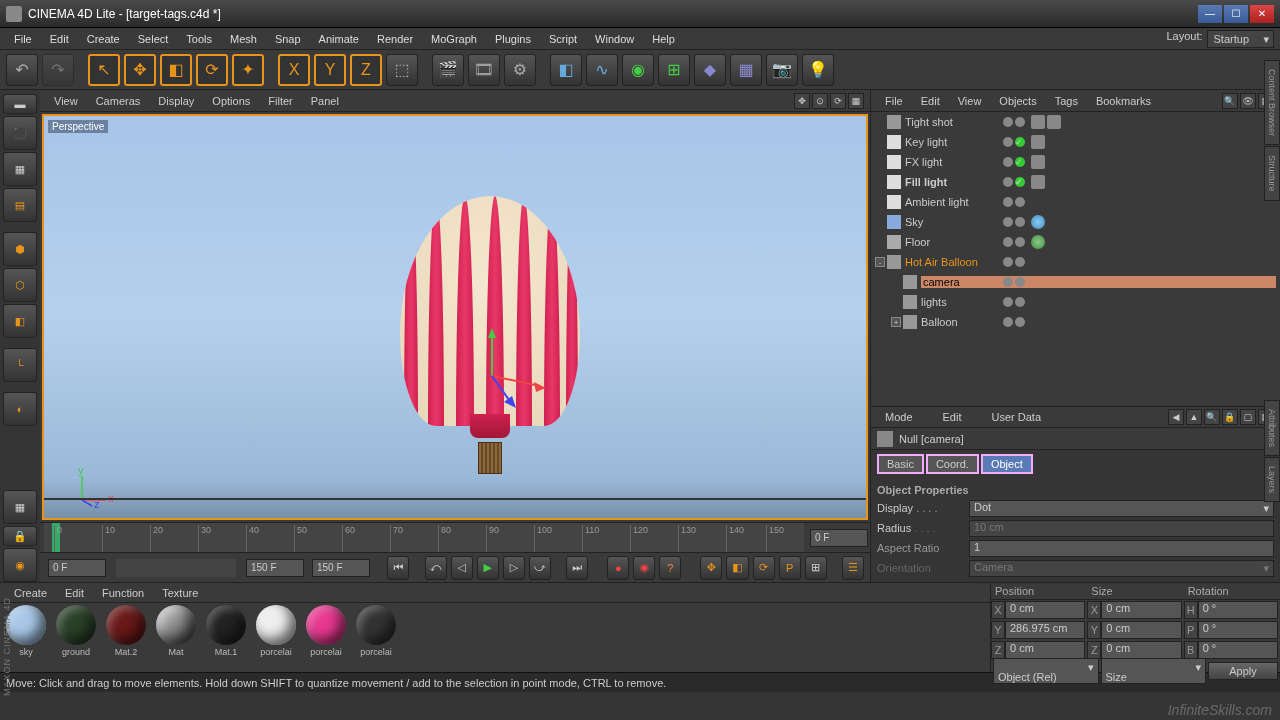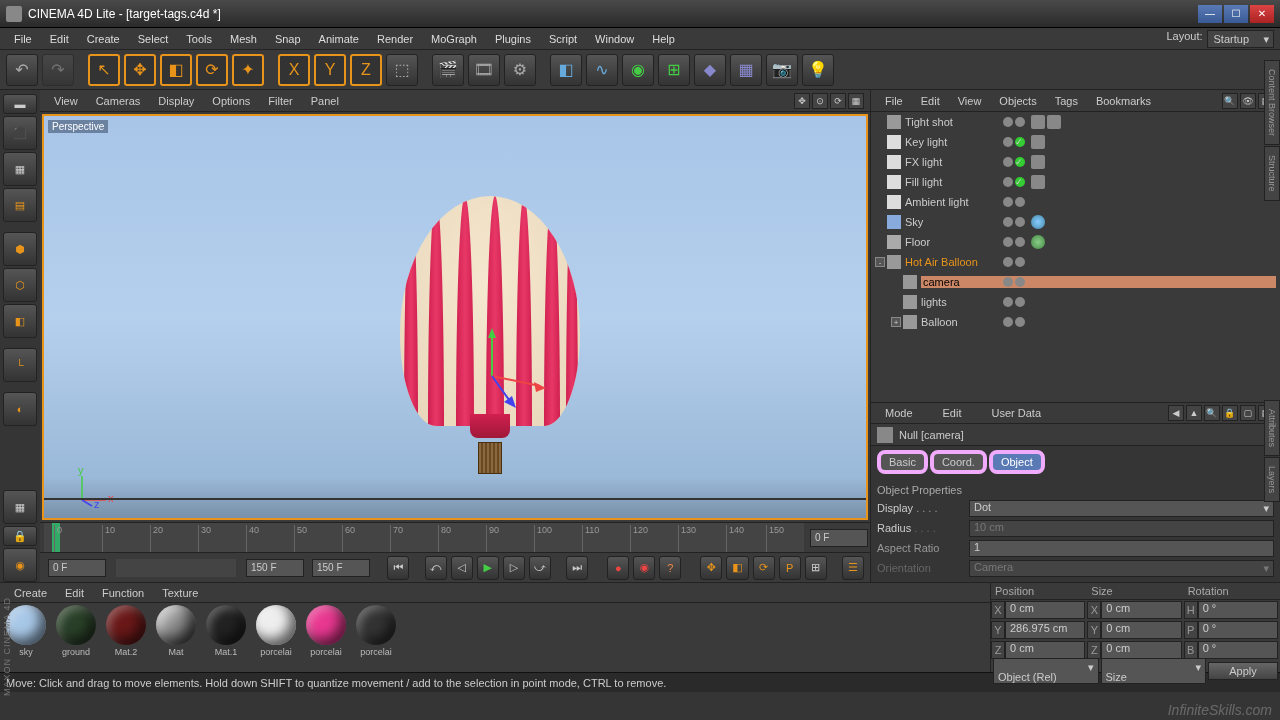--- a/index.html
+++ b/index.html
@@ -58,24 +58,24 @@
 .tree-name{flex:1}
 .tree-name.selected{background:#c86;color:#000;padding:0 2px}
 .tree-dots{display:flex;gap:2px;margin-left:4px}
 .tree-dot{width:10px;height:10px;border-radius:50%}
 .dot-gray{background:#888}
 .dot-green{background:#3c3;font-size:9px}
 .tree-tag{width:14px;height:14px;background:#888;margin-left:2px}
 .attr-menu{height:22px;background:#3a3a3a;display:flex;align-items:center;padding:0 6px;gap:14px;border-bottom:1px solid #222;border-top:1px solid #222}
 .attr-header{height:22px;background:#3a3a3a;display:flex;align-items:center;padding:0 6px;border-bottom:1px solid #222}
 .attr-tabs{display:flex;padding:4px 6px;gap:2px}
-.attr-tab{padding:2px 8px;background:#555;border:4px solid #f0abfc;border-radius:8px}
+.attr-tab{padding:2px 8px;background:#555;border:2px solid #f0abfc;border-radius:0}
 .attr-tab.active{background:#5a7ab5;color:#fff}
 .attr-section{padding:4px 6px}
-.attr-section-h{color:#aaa;padding:2px 0;font-weight:normal}
+.attr-section-h{color:#aaa;padding:2px 0;font-weight:bold}
 .attr-row{display:flex;align-items:center;height:20px;gap:12px}
 .attr-label{width:80px;color:#999}
 .attr-label.disabled{color:#666}
 .attr-field{flex:1;background:#555;border:1px solid #222;height:17px;padding:0 4px;color:#ccc;position:relative}
 .attr-field.dd::after{content:"▾";position:absolute;right:4px;top:1px}
 .attr-field.disabled{background:#444;color:#777}
 .side-tabs{position:absolute;right:0;top:60px;width:16px;display:flex;flex-direction:column}
 .side-tab{writing-mode:vertical-rl;padding:8px 2px;background:#444;border:1px solid #222;font-size:9px;color:#999;margin-bottom:1px}
 .mat-bar{height:90px;background:#3a3a3a;border-top:1px solid #222;display:flex}
 .mat-menu-wrap{flex:1;display:flex;flex-direction:column}
@@ -329,21 +329,21 @@
           <span class="tree-icon" style="background: rgb(221, 221, 221);"></span>
           <span class="tree-name">FX light</span>
           <span class="tree-dots" style="position: absolute; left: 128px;">
             <span class="tree-dot dot-gray"></span>
             <span class="tree-dot dot-green">✓</span>
           </span>
           <span style="position: absolute; left: 158px; display: flex;">
             <span class="tree-tag" style="border-radius: 2px;"></span>
           </span>
         </div>
-        <div class="tree-row" style="position: relative;">
+        <div class="tree-row" style="position: relative; font-weight: bold;">
           <span class="tree-indent" style="width: 0px;"></span>
           <span style="width: 12px; display: inline-block;"></span>
           <span class="tree-icon" style="background: rgb(221, 221, 221);"></span>
           <span class="tree-name">Fill light</span>
           <span class="tree-dots" style="position: absolute; left: 128px;">
             <span class="tree-dot dot-gray"></span>
             <span class="tree-dot dot-green">✓</span>
           </span>
           <span style="position: absolute; left: 158px; display: flex;">
             <span class="tree-tag" style="border-radius: 2px;"></span>

